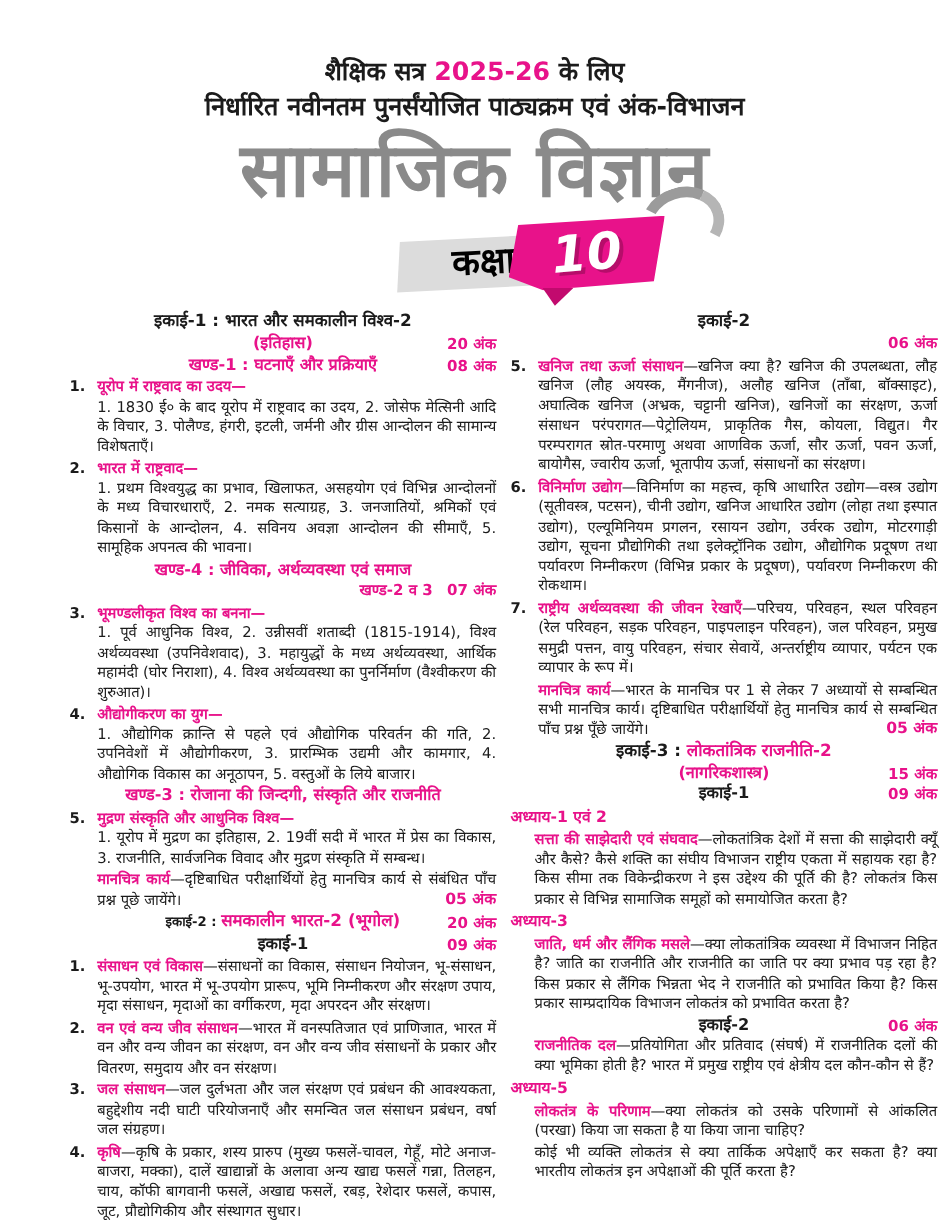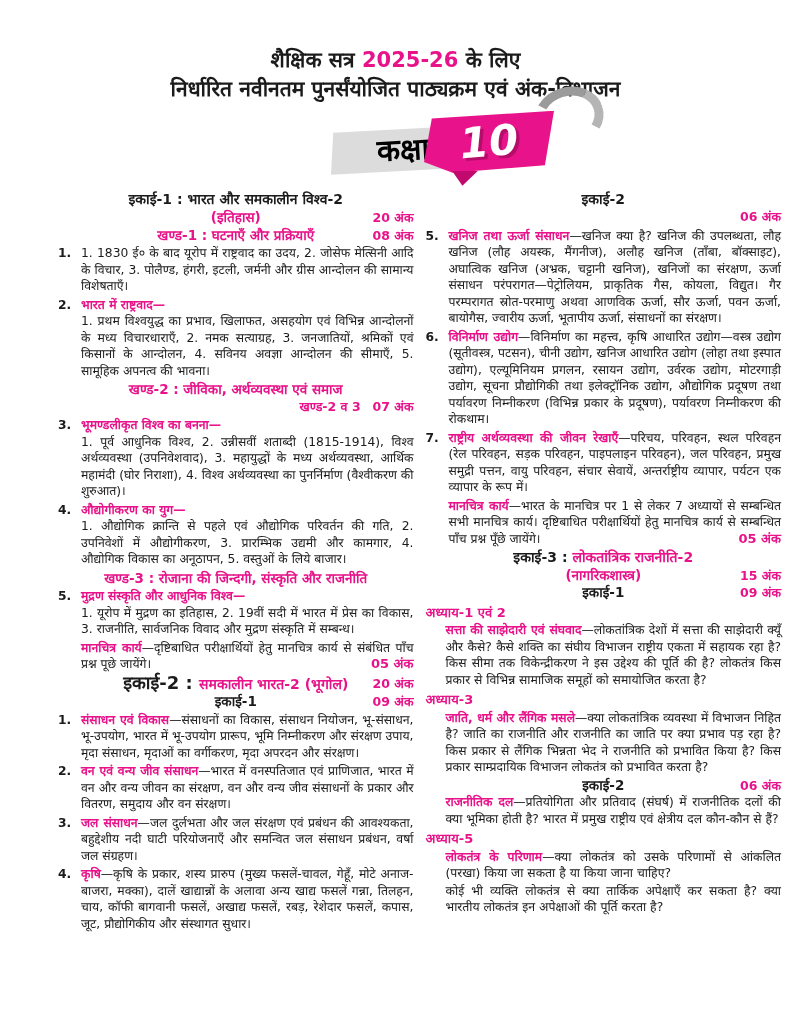--- a/index.html
+++ b/index.html
@@ -70,20 +70,21 @@
   .chapter-para{padding-left:20px;margin:1px 0;}
 </style>
 </head>
 <body>
 
 <div class="page">
 
   <div class="header">
     <div class="hline"><span>शैक्षिक सत्र </span><span class="session">2025-26</span><span> के लिए</span></div>
     <div class="hline">निर्धारित नवीनतम पुनर्संयोजित पाठ्यक्रम एवं अंक-विभाजन</div>
+    <div class="big-title">सामाजिक विज्ञान</div>
     <div class="badge-row">
       <div class="swoosh"></div>
       <div class="badge-gray">
           <span>कक्षा</span>
         </div>
       <div class="badge-pink">
           <span>10</span>
         </div>
       <div class="badge-tail"></div>
     </div>
@@ -99,31 +100,32 @@
         <span class="marks-abs">20 अंक</span>
       </div>
 
       <div class="hrow">
         <span class="ctr">खण्ड-1 : घटनाएँ और प्रक्रियाएँ</span>
         <span class="marks-abs">08 अंक</span>
       </div>
 
       <div class="item">
         <span class="num">1.</span>
+        <div class="item-title">यूरोप में राष्ट्रवाद का उदय—</div>
         <div>1. 1830 ई० के बाद यूरोप में राष्ट्रवाद का उदय, 2. जोसेफ मेत्सिनी आदि के विचार, 3. पोलैण्ड, हंगरी, इटली, जर्मनी और ग्रीस आन्दोलन की सामान्य विशेषताएँ।</div>
       </div>
 
       <div class="item">
         <span class="num">2.</span>
         <div class="item-title">भारत में राष्ट्रवाद—</div>
         <div>1. प्रथम विश्वयुद्ध का प्रभाव, खिलाफत, असहयोग एवं विभिन्न आन्दोलनों के मध्य विचारधाराएँ, 2. नमक सत्याग्रह, 3. जनजातियों, श्रमिकों एवं किसानों के आन्दोलन, 4. सविनय अवज्ञा आन्दोलन की सीमाएँ, 5. सामूहिक अपनत्व की भावना।</div>
       </div>
 
       <div class="hrow">
-        <span class="ctr">खण्ड-2 : जीविका, अर्थव्यवस्था एवं समाज</span>
+        <span class="ctr">खण्ड-4 : जीविका, अर्थव्यवस्था एवं समाज</span>
       </div>
       <div class="marks-line">
         <span class="lbl">खण्ड-2 व 3</span><span>07 अंक</span>
       </div>
 
       <div class="item">
         <span class="num">3.</span>
         <div class="item-title">भूमण्डलीकृत विश्व का बनना—</div>
         <div>1. पूर्व आधुनिक विश्व, 2. उन्नीसवीं शताब्दी (1815-1914), विश्व अर्थव्यवस्था (उपनिवेशवाद), 3. महायुद्धों के मध्य अर्थव्यवस्था, आर्थिक महामंदी (घोर निराशा), 4. विश्व अर्थव्यवस्था का पुनर्निर्माण (वैश्वीकरण की शुरुआत)।</div>
       </div>
@@ -143,21 +145,21 @@
         <div class="item-title">मुद्रण संस्कृति और आधुनिक विश्व—</div>
         <div>1. यूरोप में मुद्रण का इतिहास, 2. 19वीं सदी में भारत में प्रेस का विकास, 3. राजनीति, सार्वजनिक विवाद और मुद्रण संस्कृति में सम्बन्ध।</div>
       </div>
 
       <div class="note">
         <span class="magenta">मानचित्र कार्य</span><span>—दृष्टिबाधित परीक्षार्थियों हेतु मानचित्र कार्य से संबंधित पाँच प्रश्न पूछे जायेंगे।</span>
         <span class="note-marks">05 अंक</span>
       </div>
 
       <div class="hrow">
-        <span class="blk" style="font-size:18px">इकाई-2 : </span><span class="ctr" style="font-size:14px">समकालीन भारत-2 (भूगोल)</span>
+        <span class="blk" style="font-size:11px">इकाई-2 : </span><span class="ctr" style="font-size:14px">समकालीन भारत-2 (भूगोल)</span>
         <span class="marks-abs">20 अंक</span>
       </div>
 
       <div class="hrow">
         <span class="blk">इकाई-1</span>
         <span class="marks-abs">09 अंक</span>
       </div>
 
       <div class="item">
         <span class="num">1.</span>

